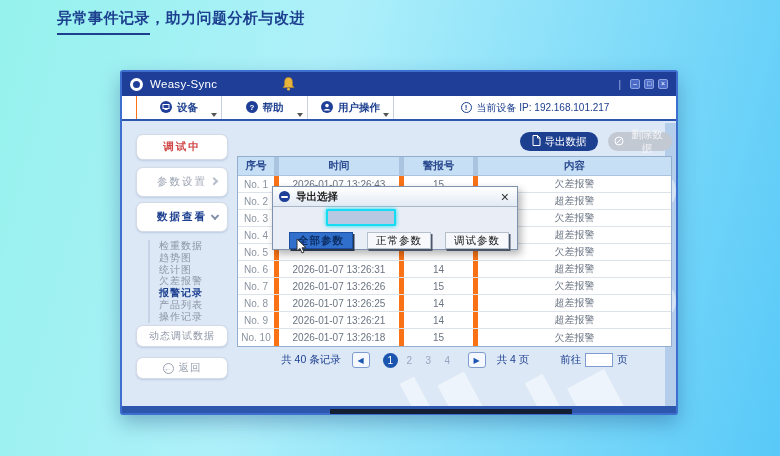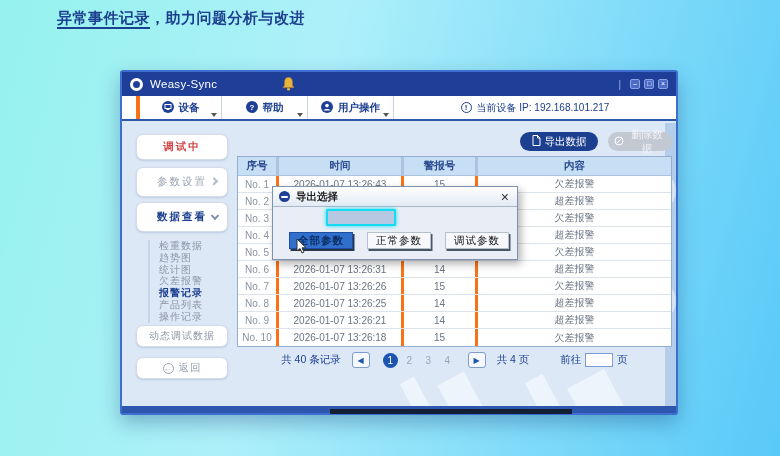--- a/index.html
+++ b/index.html
@@ -3,41 +3,41 @@
 <meta charset="utf-8">
 <style>
   html,body{margin:0;padding:0;background:#9fe9f5;}
   *{box-sizing:border-box;}
   .stage{position:relative;width:780px;height:456px;overflow:hidden;
     font-family:"Liberation Sans","DejaVu Sans",sans-serif;
     background:linear-gradient(105deg,#95f2ec 0%,#aef0fa 38%,#58c9f8 100%);}
 
   
   .heading{position:absolute;left:57px;top:9px;font-size:15px;font-weight:bold;color:#1c3f8f;letter-spacing:.5px;}
-  .heading .hl{border-bottom:2px solid #1c3f8f;padding-bottom:1px;}
+  .heading .hl{border-bottom:2px solid #1c3f8f;padding-bottom:7px;}
 
   
   .window{position:absolute;left:120px;top:70px;width:558px;height:345px;
     border:2px solid #3e6ed0;border-radius:3px;background:#dce8f6;
     box-shadow:0 8px 20px rgba(20,60,120,.35);}
   .titlebar{height:24px;background:#1e3e97;display:flex;align-items:center;padding:0 8px;gap:7px;}
   .appicon{width:13px;height:13px;border-radius:50%;background:#fff;position:relative;flex:none;}
   .appicon::after{content:"";position:absolute;inset:3px;border-radius:50%;background:#1e3e97;}
   .apptitle{color:#fff;font-size:11.5px;letter-spacing:.3px;}
   .bellwrap{margin-left:58px;display:flex;align-items:center;}
   .wincontrols{margin-left:auto;display:flex;align-items:center;gap:4px;}
   .windiv{color:#9fb4e8;font-size:10px;margin-right:5px;}
   .winbtn{width:10px;height:10px;background:#4d6cc7;border:1px solid #8ba3e0;border-radius:2px;
     color:#fff;font-size:7px;line-height:8px;text-align:center;cursor:pointer;}
 
   
   .menubar{height:25px;background:#fff;display:flex;align-items:stretch;border-bottom:2px solid #2d56ad;padding-left:14px;}
   .menuitem{width:86px;display:flex;align-items:center;justify-content:center;gap:5px;
     border-right:1px solid #c9d2e0;position:relative;font-size:10.5px;color:#1c3f8f;font-weight:bold;cursor:pointer;}
-  .menuitem:first-child{border-left:4px solid #f97316;}
+  .menuitem:first-child{border-left:1px solid #f97316;}
   .mi-caret{position:absolute;right:4px;bottom:2px;width:0;height:0;
     border-left:3px solid transparent;border-right:3px solid transparent;border-top:4px solid #555;}
   .menustatus{flex:1;display:flex;align-items:center;justify-content:center;gap:5px;font-size:10px;color:#1c3f8f;}
   .excl{width:11px;height:11px;border:1px solid #1c3f8f;border-radius:50%;font-size:8px;line-height:9px;text-align:center;font-weight:bold;flex:none;}
 
   
   .content{position:absolute;top:51px;bottom:7px;left:0;right:0;background:#dce8f6;overflow:hidden;}
   .bottomband{position:absolute;left:0;right:0;bottom:0;height:7px;background:#2d56ad;}
   .darkstrip{position:absolute;left:330px;top:409px;width:242px;height:5px;background:#141e33;z-index:6;}
 
@@ -71,42 +71,42 @@
 
   
   .pill{position:absolute;top:9px;height:19px;border-radius:10px;display:flex;align-items:center;justify-content:center;
     gap:4px;font-size:10.5px;border:none;cursor:pointer;z-index:2;font-family:inherit;}
   .pill.export{left:398px;width:78px;background:#1c3f8f;color:#fff;}
   .pill.delete{left:486px;width:64px;background:#c3c9d3;color:#f2f4f8;}
 
   
   .table{position:absolute;left:115px;top:33px;width:435px;border:1px solid #93afcf;background:#fff;z-index:2;}
   .thead{display:flex;height:19px;background:#c6dff5;}
-  .tcell{border-right:3px solid #f97316;display:flex;align-items:center;justify-content:center;
+  .tcell{border-right:5px solid #f97316;display:flex;align-items:center;justify-content:center;
     font-size:10px;color:#6a7482;overflow:hidden;white-space:nowrap;}
   .thead .tcell{color:#2b4a8f;font-weight:bold;font-size:10.5px;border-right-color:#aac3de;border-bottom:1px solid #aac3de;}
   .c0{width:41px;} .c1{width:125px;} .c2{width:74px;} .c3{flex:1;border-right:none;}
   .trow{display:flex;height:17px;border-bottom:1px solid #dde3ea;cursor:pointer;}
   .trow:last-child{border-bottom:none;}
   .trow .c0{color:#8a93a0;}
 
   
   .pager{position:absolute;left:115px;top:229px;width:435px;display:flex;align-items:center;justify-content:center;
     gap:11px;font-size:10.5px;color:#1c3f8f;z-index:2;}
   .pbtn{width:18px;height:16px;border:1px solid #7f9cd0;border-radius:3px;background:#f5f9ff;
     display:flex;align-items:center;justify-content:center;font-size:8px;color:#1c55b0;cursor:pointer;}
   .pnums{display:inline-flex;align-items:center;}
   .pagenum{width:15px;height:15px;display:inline-flex;align-items:center;justify-content:center;
     font-size:10px;color:#98a5bf;margin:0 2px;cursor:pointer;}
   .pagenum.current{background:#1b55b0;color:#fff;border-radius:50%;}
   .goto{margin-left:20px;display:inline-flex;align-items:center;}
   .gotoinput{width:28px;height:14px;border:1px solid #7f9cd0;background:#fff;margin:0 4px;font-size:10px;padding:0 2px;}
 
   
-  .modal{position:absolute;left:272px;top:186px;width:246px;height:74px;background:#e9eef6;
+  .modal{position:absolute;left:272px;top:186px;width:246px;height:64px;background:#e9eef6;
     border:1px solid #7f92ad;box-shadow:3px 4px 8px rgba(0,0,0,.3);z-index:40;}
   .mtitle{height:20px;background:linear-gradient(#ffffff,#e2eaf4);border-bottom:1px solid #aab7c8;
     display:flex;align-items:center;gap:6px;padding:0 6px;cursor:move;}
   .micon{width:11px;height:11px;border-radius:50%;background:#1e3e97;position:relative;flex:none;}
   .micon::after{content:"";position:absolute;left:2px;right:2px;top:4.5px;height:2px;background:#fff;border-radius:1px;}
   .mtext{font-size:10.5px;font-weight:bold;color:#222;}
   .mclose{margin-left:auto;font-size:14px;color:#333;line-height:1;cursor:pointer;padding:0 2px;}
   .mbody{position:relative;height:52px;}
   .minput{position:absolute;left:53px;top:2px;width:70px;height:17px;border:2px solid #15dcf2;
     background:#b7c9e2;border-radius:1px;box-shadow:0 0 4px #15dcf2;padding:0 2px;font-size:10px;}

